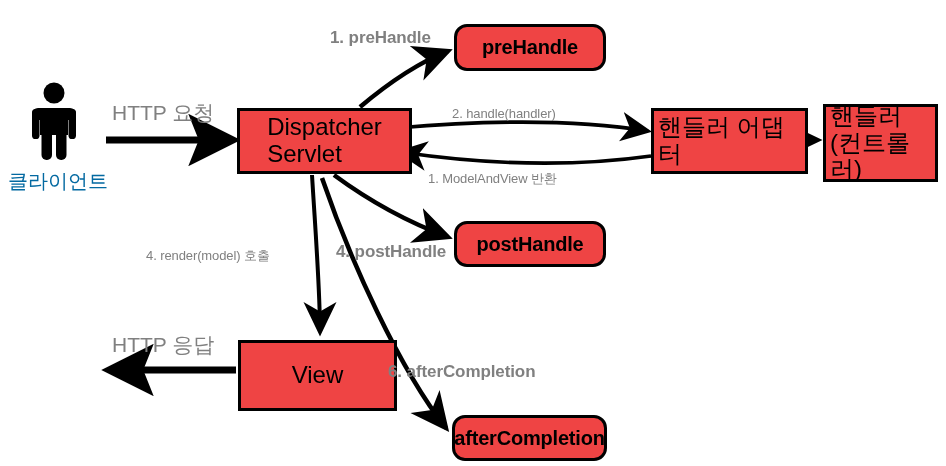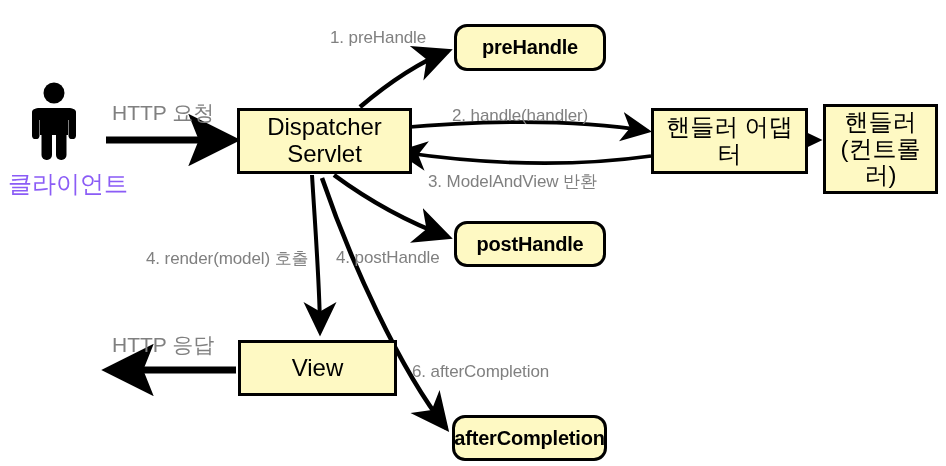--- a/index.html
+++ b/index.html
@@ -23,22 +23,21 @@
     width: 946px;
     height: 466px;
     pointer-events: none;
   }
   .node {
     position: absolute;
     box-sizing: border-box;
     display: flex;
     align-items: center;
     justify-content: center;
-    text-align: center;
-    background: #fef9c3;
+    background: #ef4444;
     color: #000000;
   }
   .node.rect {
     border: 3px solid #000000;
     font-size: 24px;
     line-height: 1.12;
     font-weight: 400;
   }
   .node.rounded {
     border: 3px solid #000000;
@@ -55,32 +54,32 @@
     position: absolute;
     color: #808080;
     white-space: nowrap;
   }
   .label.plain {
     font-size: 21px;
     font-weight: 400;
   }
   .label.step-bold {
     font-size: 17px;
-    font-weight: normal;
+    font-weight: bold;
     letter-spacing: -0.1px;
   }
   .label.step-plain {
-    font-size: 17px;
+    font-size: 13px;
     font-weight: 400;
     letter-spacing: -0.1px;
   }
   .client-caption {
     position: absolute;
-    color: #8b5cf6;
-    font-size: 24px;
+    color: #0369a1;
+    font-size: 20px;
     white-space: nowrap;
   }
   #client-figure {
     position: absolute;
   }
 </style>
 </head>
 <body>
 
 <div id="canvas">
@@ -142,40 +141,40 @@
   </div>
 
   <div class="node rounded" style="left:452px; top:415px; width:155px; height:46px;">
     <span class="inner">afterCompletion</span>
   </div>
 
   <div class="node rect" style="left:651px; top:108px; width:157px; height:66px;">
     <span class="inner">핸들러 어댑터</span>
   </div>
 
-  <div class="node rect" style="left:823px; top:104px; width:115px; height:90px;">
+  <div class="node rect" style="left:823px; top:104px; width:115px; height:78px;">
     <div class="inner">
       <div>핸들러</div>
       <div>(컨트롤러)</div>
     </div>
   </div>
 
-  <div class="node rect" style="left:238px; top:340px; width:159px; height:56px;">
+  <div class="node rect" style="left:238px; top:340px; width:159px; height:71px;">
     <span class="inner">View</span>
   </div>
 
   <div class="label plain" style="left:112px; top:99px;">HTTP 요청</div>
 
   <div class="label plain" style="left:112px; top:331px;">HTTP 응답</div>
 
   <div class="label step-bold" style="left:330px; top:28px;">1. preHandle</div>
 
   <div class="label step-plain" style="left:452px; top:106px;">2. handle(handler)</div>
 
-  <div class="label step-plain" style="left:428px; top:170px;">3. ModelAndView 반환</div>
+  <div class="label step-plain" style="left:428px; top:170px;">1. ModelAndView 반환</div>
 
-  <div class="label step-bold" style="left:336px; top:248px;">4. postHandle</div>
+  <div class="label step-bold" style="left:336px; top:242px;">4. postHandle</div>
 
   <div class="label step-plain" style="left:146px; top:247px;">4. render(model) 호출</div>
 
-  <div class="label step-bold" style="left:412px; top:362px;">6. afterCompletion</div>
+  <div class="label step-bold" style="left:388px; top:362px;">6. afterCompletion</div>
 
 </div>
 
 </body></html>

